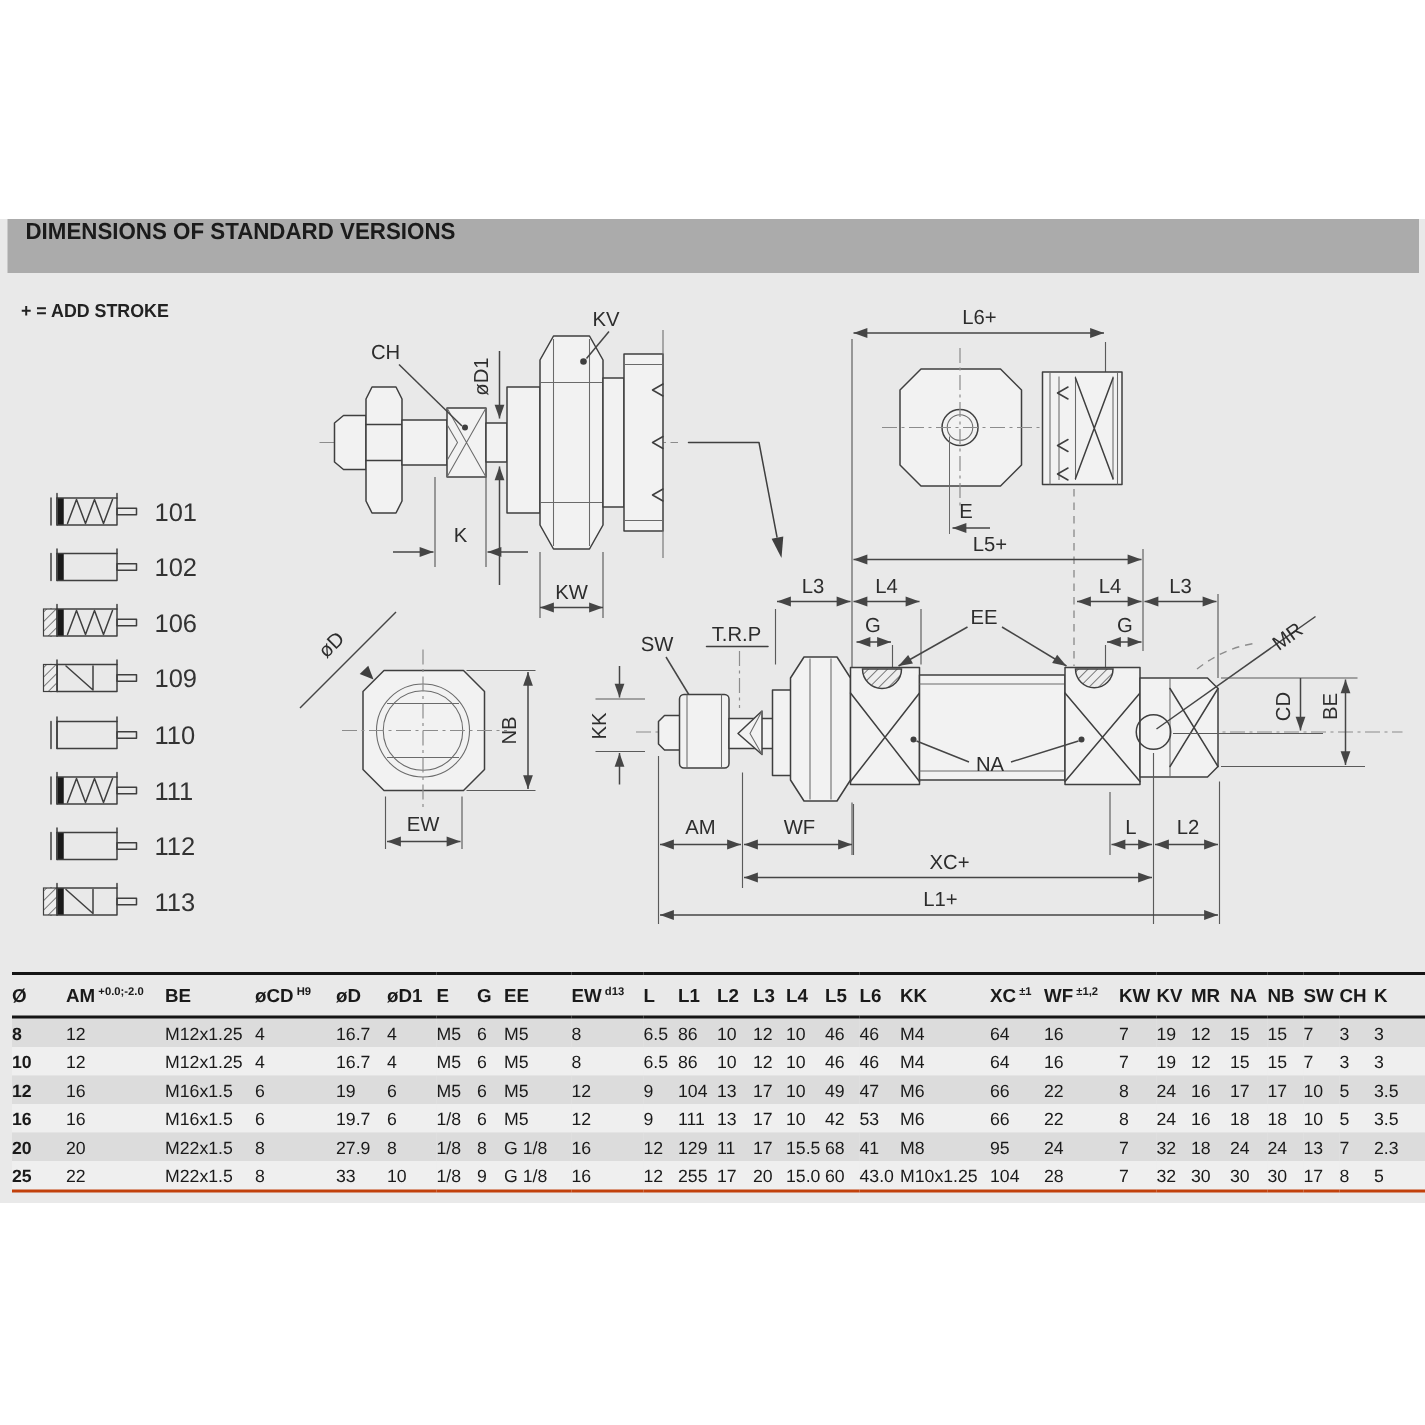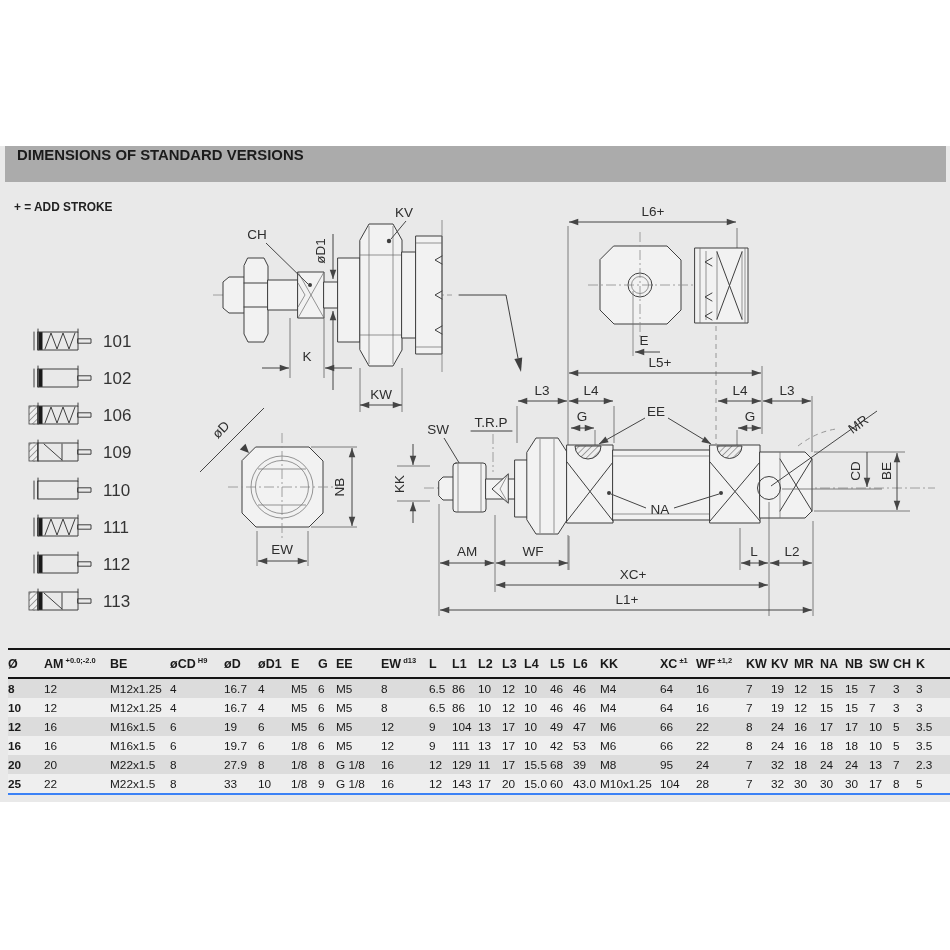--- a/index.html
+++ b/index.html
@@ -22,21 +22,21 @@
   svg text.leg{font-family:"Liberation Sans",sans-serif;font-size:17px;fill:#333;}
   svg .dot{fill:#3f3f3f;}
   #dim-table{position:absolute;left:0;top:648px;width:950px;}
   #dim-table table{border-collapse:collapse;table-layout:fixed;width:942px;margin-left:8px;color:#1a1a1a;}
   #dim-table thead th{border-top:2px solid #151515;border-bottom:2px solid #151515;height:27px;
        text-align:left;font-size:12.5px;font-weight:bold;padding:0;white-space:nowrap;overflow:visible;}
   #dim-table thead sup{font-size:7.5px;font-weight:bold;letter-spacing:0;}
   #dim-table tbody td{height:19px;padding:0;font-size:11.8px;white-space:nowrap;overflow:visible;}
   #dim-table tbody tr:nth-child(odd){background:#dcdcdc;}
   #dim-table tbody tr:nth-child(even){background:#efefef;}
-  #dim-table tbody tr:last-child td{border-bottom:2px solid #3b82f6;}
+  #dim-table tbody tr:last-child td{border-bottom:2px solid #c2410c;}
   #dim-table td.first{font-weight:bold;}
 </style>
 </head>
 <body>
 
 <div id="page">
   <div id="content-band"></div>
 
   <div id="title-bar">
     <span class="t">DIMENSIONS OF STANDARD VERSIONS</span>
@@ -489,21 +489,21 @@
             <td>1/8</td>
             <td>8</td>
             <td>G 1/8</td>
             <td>16</td>
             <td>12</td>
             <td>129</td>
             <td>11</td>
             <td>17</td>
             <td>15.5</td>
             <td>68</td>
-            <td>39</td>
+            <td>41</td>
             <td>M8</td>
             <td>95</td>
             <td>24</td>
             <td>7</td>
             <td>32</td>
             <td>18</td>
             <td>24</td>
             <td>24</td>
             <td>13</td>
             <td>7</td>
@@ -514,21 +514,21 @@
             <td>22</td>
             <td>M22x1.5</td>
             <td>8</td>
             <td>33</td>
             <td>10</td>
             <td>1/8</td>
             <td>9</td>
             <td>G 1/8</td>
             <td>16</td>
             <td>12</td>
-            <td>143</td>
+            <td>255</td>
             <td>17</td>
             <td>20</td>
             <td>15.0</td>
             <td>60</td>
             <td>43.0</td>
             <td>M10x1.25</td>
             <td>104</td>
             <td>28</td>
             <td>7</td>
             <td>32</td>

